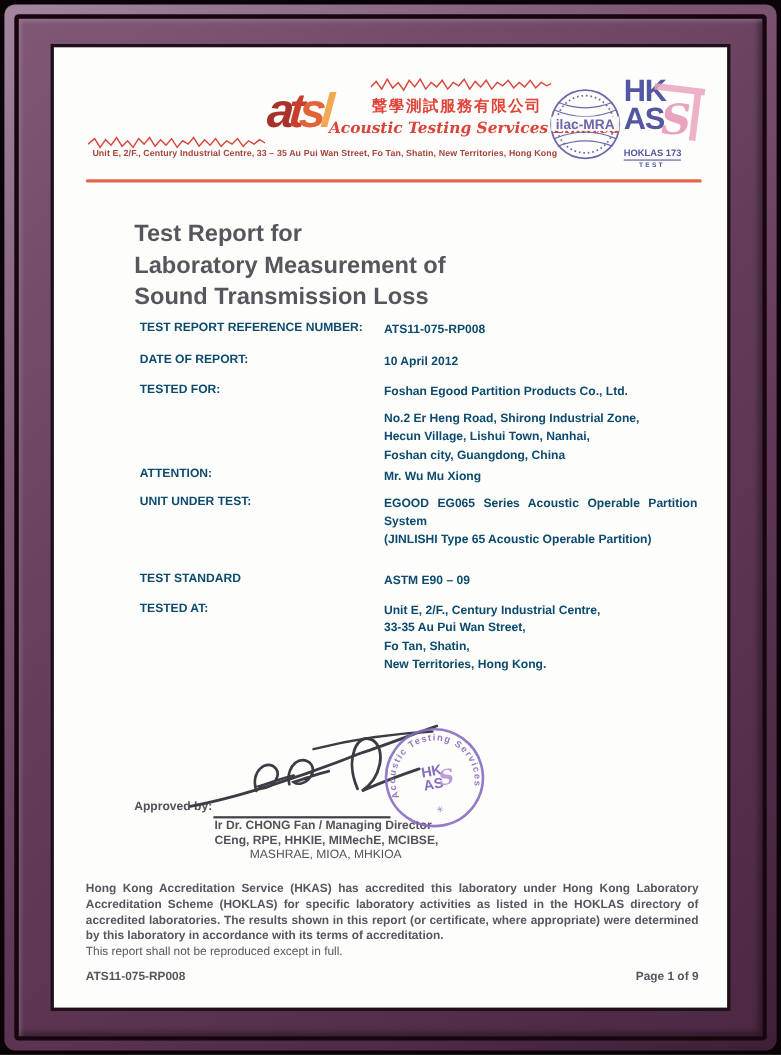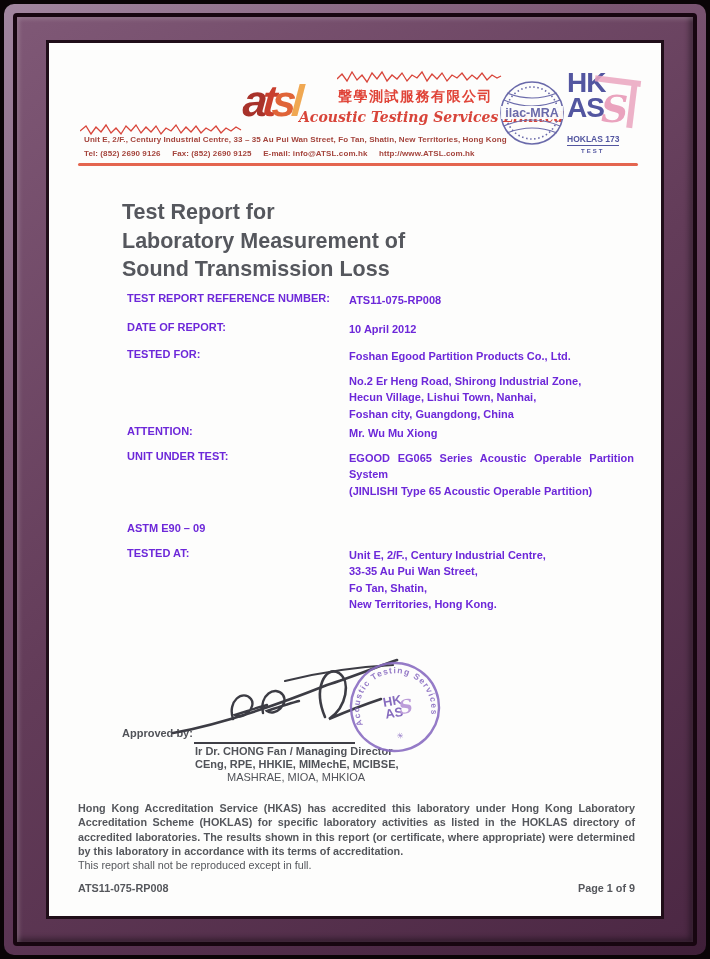--- a/index.html
+++ b/index.html
@@ -39,21 +39,21 @@
   .hk-line{position:absolute;left:0;font-weight:900;font-size:28px;line-height:26px;
     color:#5356a0;letter-spacing:-1px;}
   .hk-top{top:0;} .hk-bot{top:25px;}
   .hk-pink{position:absolute;left:0;top:0;opacity:.85;}
   .hoklas{position:absolute;left:0;top:64px;font-size:8.5px;font-weight:900;color:#5356a0;
     border-bottom:1.5px solid #5356a0;padding-bottom:1px;}
   .hok-test{position:absolute;left:14px;top:78px;font-size:6px;font-weight:700;color:#5356a0;letter-spacing:2px;}
   
   .title{left:73px;top:155px;font-size:21.5px;line-height:28.5px;font-weight:700;color:#55575d;}
   
-  .fields{left:78px;top:249px;width:512px;color:#6d28d9;}
+  .fields{left:78px;top:249px;width:512px;color:#0c4a6e;}
   .frow{display:flex;}
   .flabel{width:222px;font-size:11px;font-weight:700;flex:none;}
   .fvalue{width:285px;font-size:11px;font-weight:700;line-height:16.5px;}
   .just{text-align:justify;}
   .mb1{margin-bottom:12px;} .mb2{margin-bottom:11px;} .mb3{margin-bottom:3px;}
   .mb4{margin-bottom:8px;} .mb5{margin-bottom:21px;} .mb6{margin-bottom:10px;}
   .addr-block{margin-top:8px;}
   
   .approved{left:73px;top:684px;font-size:11px;font-weight:700;color:#515359;}
   .sig-svg{left:118px;top:610px;}
@@ -87,21 +87,20 @@
   </div>
 
   <svg class="abs" style="left:288px;top:26px" width="165" height="16" viewBox="0 0 165 16">
     <polyline fill="none" stroke="#d8453a" stroke-width="1.3" points="0,10 5,5 10,12 15,3 20,11 25,6 30,13 35,4 40,10 45,3 50,12 55,6 60,10 65,4 70,12 75,6 80,9 85,3 90,12 95,5 100,10 105,4 110,12 115,6 120,9 125,4 130,11 135,6 140,10 145,4 150,11 155,6 160,9 164,7"></polyline>
   </svg>
 
   <div class="abs cn">聲學測試服務有限公司</div>
   <div class="abs en-script">Acoustic Testing Services Limited</div>
 
   <div class="abs addr addr1">Unit E, 2/F., Century Industrial Centre, 33 – 35 Au Pui Wan Street, Fo Tan, Shatin, New Territories, Hong Kong</div>
-  <div class="abs addr addr2">Tel: (852) 2690 9126     Fax: (852) 2690 9125     E-mail: info@ATSL.com.hk     http://www.ATSL.com.hk</div>
 
   <div class="abs redline"></div>
 
   <svg class="abs ilac" viewBox="0 0 66 66">
     <circle cx="33" cy="33" r="31" fill="none" stroke="#6a6aaa" stroke-width="1.6"></circle>
     <circle cx="33" cy="33" r="26" fill="none" stroke="#6a6aaa" stroke-width="1.6" stroke-dasharray="1.5,2.6"></circle>
     <path d="M5,20 Q33,32 61,20" fill="none" stroke="#6a6aaa" stroke-width="1.1"></path>
     <path d="M8,13 Q33,23 58,13" fill="none" stroke="#6a6aaa" stroke-width="1.1"></path>
     <path d="M5,46 Q33,34 61,46" fill="none" stroke="#6a6aaa" stroke-width="1.1"></path>
     <path d="M8,53 Q33,43 58,53" fill="none" stroke="#6a6aaa" stroke-width="1.1"></path>
@@ -158,20 +157,21 @@
 
     <div class="frow mb5">
       <div class="flabel">UNIT UNDER TEST:</div>
       <div class="fvalue">
         <div class="just">EGOOD EG065 Series Acoustic Operable Partition System</div>
         <div class="just">(JINLISHI Type 65 Acoustic Operable Partition)</div>
       </div>
     </div>
 
     <div class="frow mb6">
+      <div class="flabel">TEST STANDARD</div>
       <div class="fvalue">ASTM E90 – 09</div>
     </div>
 
     <div class="frow">
       <div class="flabel">TESTED AT:</div>
       <div class="fvalue">
         <div>Unit E, 2/F., Century Industrial Centre,</div>
         <div>33-35 Au Pui Wan Street,</div>
         <div>Fo Tan, Shatin,</div>
         <div>New Territories, Hong Kong.</div>

